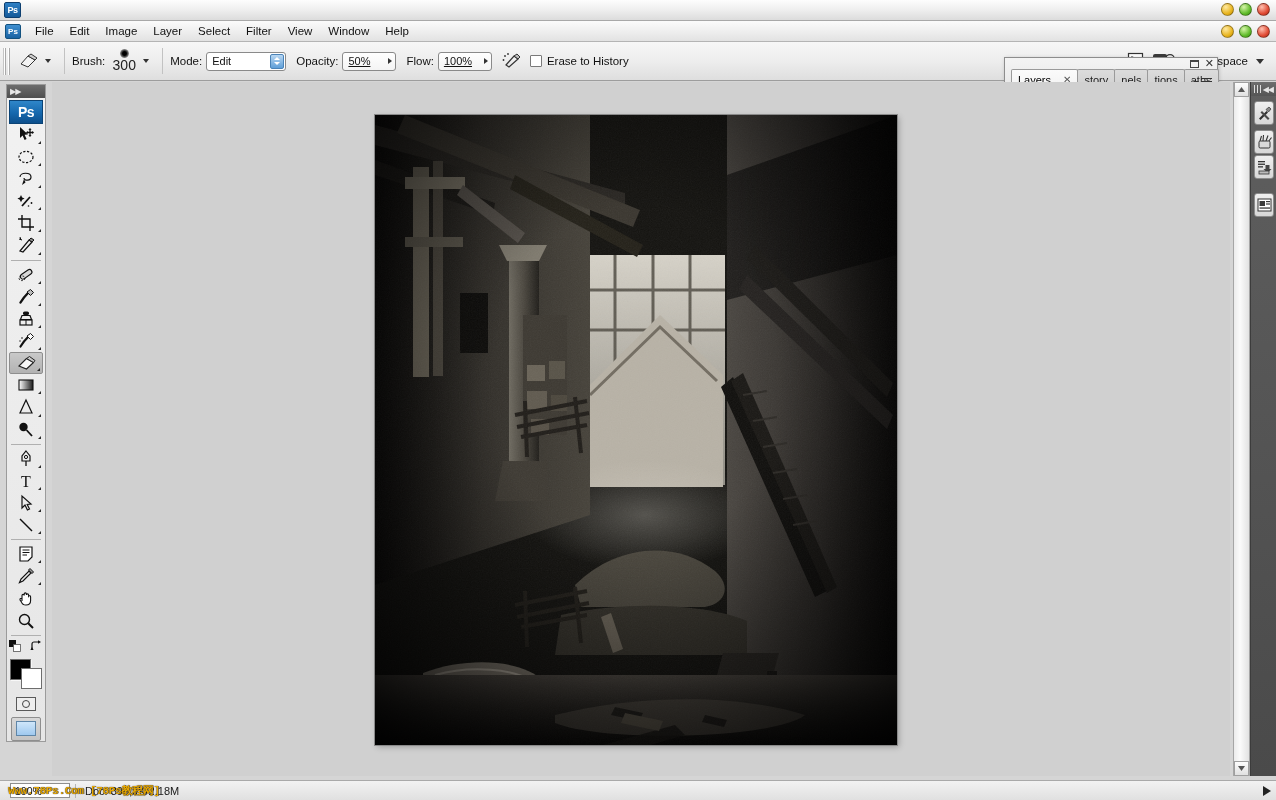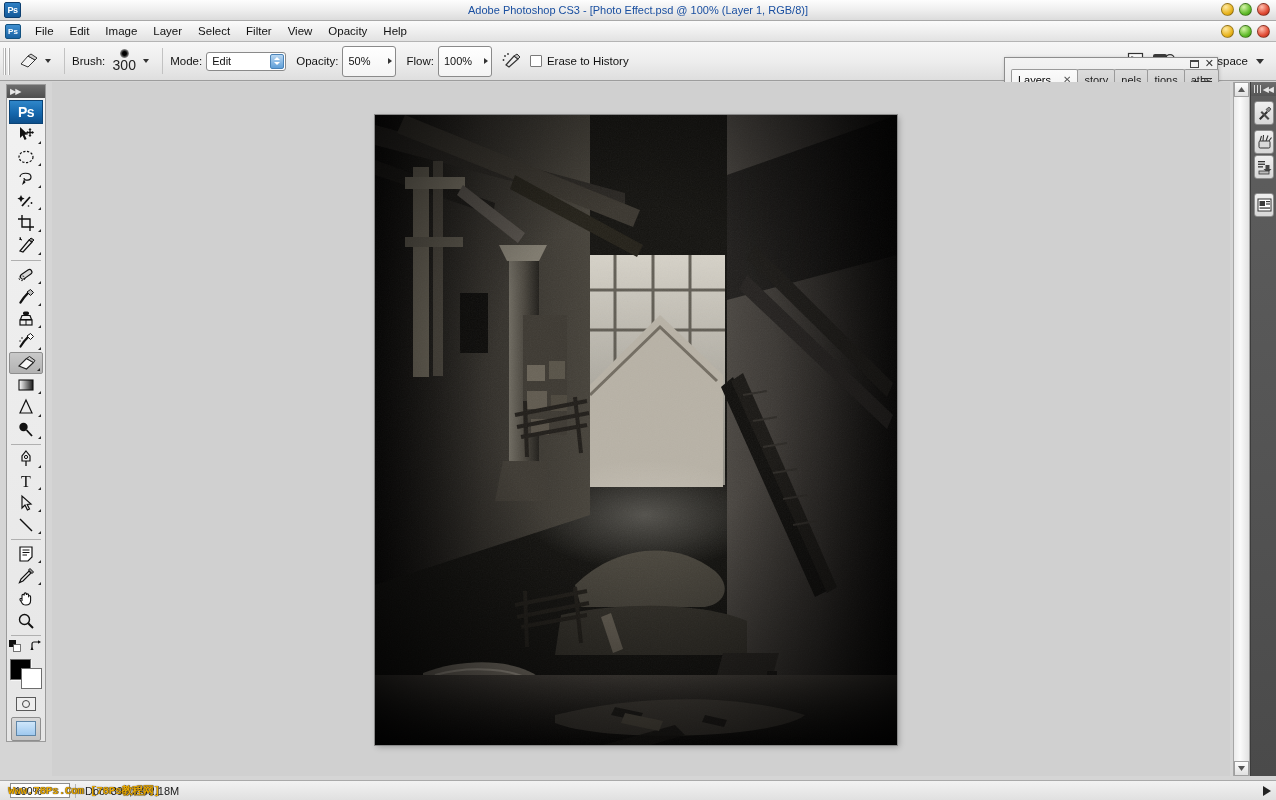--- a/index.html
+++ b/index.html
@@ -107,25 +107,25 @@
   }
   .combo .spin {
     position: absolute; right: 1px; top: 1px; bottom: 1px; width: 14px;
     background: linear-gradient(to bottom, #b9d7f2, #5f9fd8);
     border: 1px solid #4a83b8; border-radius: 2px;
     display: flex; flex-direction: column; align-items: center; justify-content: center; gap: 2px;
   }
   .spin-up { width:0;height:0;border-left:3px solid transparent;border-right:3px solid transparent;border-bottom:3px solid #fff; }
   .spin-dn { width:0;height:0;border-left:3px solid transparent;border-right:3px solid transparent;border-top:3px solid #fff; }
   .numfield {
-    height: 31px; width: 54px;
+    height: 19px; width: 54px;
     border: 1px solid #8a8a8a; border-radius: 3px;
     background: linear-gradient(to bottom,#fff,#f4f4f4);
     display: flex; align-items: center; justify-content: space-between;
-    font-size: 11px; padding: 0 3px 0 5px; color: #111;
+    font-size: 11px; padding: 0 3px 0 5px; color: #111; text-decoration: underline;
   }
   .tri-right { width:0;height:0;border-top:3.5px solid transparent;border-bottom:3.5px solid transparent;border-left:4px solid #333; }
   .airbrush {
     width: 24px; height: 22px; display:flex;align-items:center;justify-content:center;
   }
   .chk {
     width: 12px; height: 12px; border: 1px solid #7a7a7a; background: #fff;
     border-radius: 1px; margin-right: 5px;
   }
   .right-ob { margin-left: auto; display: flex; align-items: center; padding-right: 6px; }
@@ -328,38 +328,37 @@
     display: flex; align-items: center; justify-content: center;
   }
 </style>
 </head>
 <body>
 
 <div id="app">
 
   <div class="titlebar">
     <div class="ps-badge-sm">Ps</div>
-    <div class="title-text">Adobe Photoshop CS3 - [Photo Effect.psd @ 100% (Layer 1, RGB/8)]</div>
     <div class="wincontrols">
       <div class="wc min"></div>
       <div class="wc max"></div>
       <div class="wc close"></div>
     </div>
   </div>
 
   <div class="menubar">
     <div class="ps-badge-mn">Ps</div>
     <div class="menu-item">File</div>
     <div class="menu-item">Edit</div>
     <div class="menu-item">Image</div>
     <div class="menu-item">Layer</div>
     <div class="menu-item">Select</div>
     <div class="menu-item">Filter</div>
     <div class="menu-item">View</div>
-    <div class="menu-item">Opacity</div>
+    <div class="menu-item">Window</div>
     <div class="menu-item">Help</div>
     <div class="wincontrols" style="top:4px">
       <div class="wc min"></div>
       <div class="wc max"></div>
       <div class="wc close"></div>
     </div>
   </div>
 
   <div class="optionsbar">
     <div class="grip"></div>

